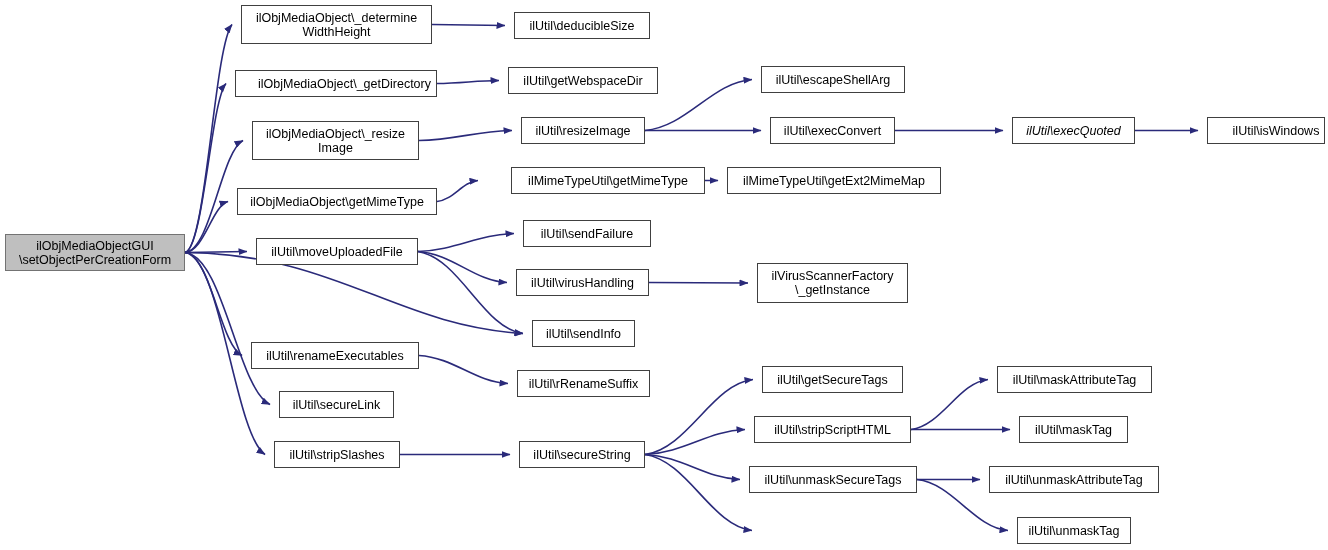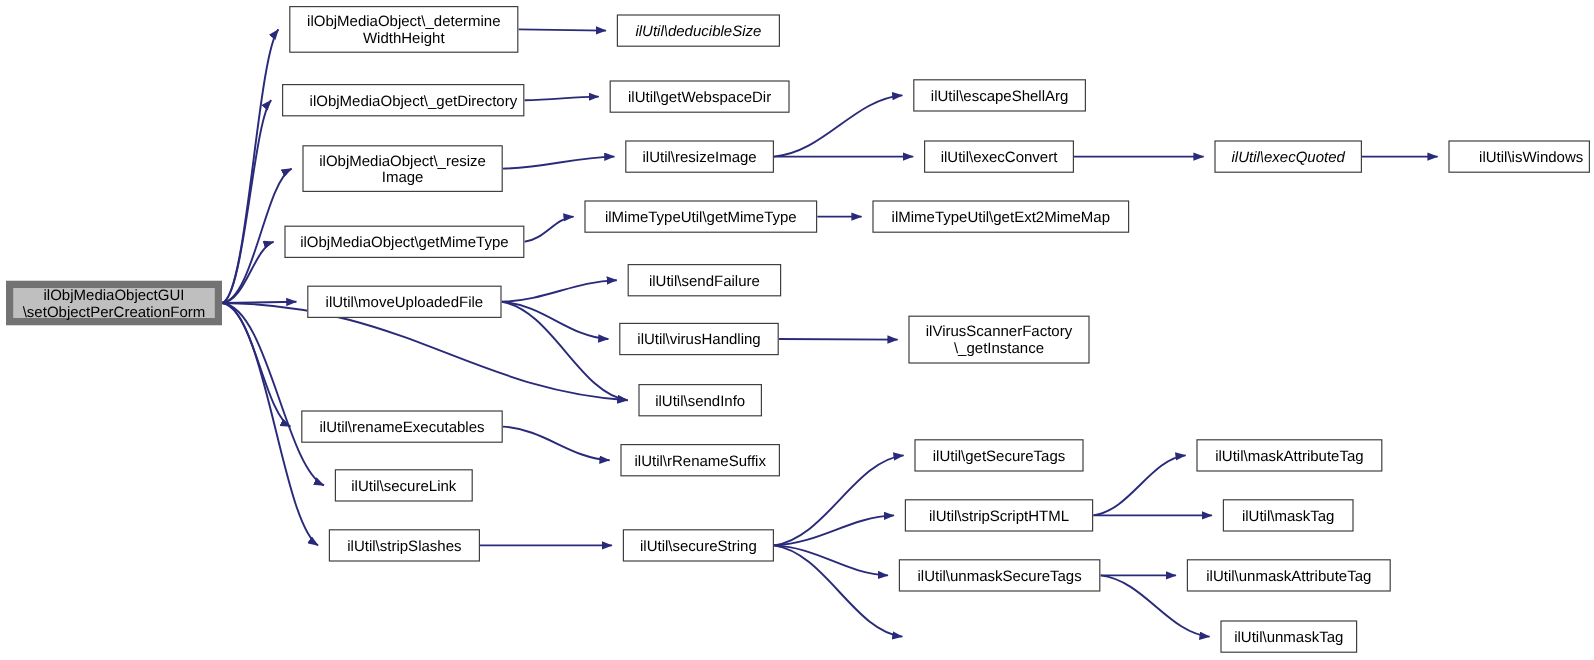--- a/index.html
+++ b/index.html
@@ -22,21 +22,21 @@
     justify-content:center;
     text-align:center;
     font-size:12.5px;
     line-height:14px;
     white-space:pre-line;
     letter-spacing:0px;
     z-index:2;
   }
   .node.root{
     background:#bfbfbf;
-    border:6px solid #737373;
+    border:1px solid #737373;
   }
   .node span{display:block;padding:0 4px;}
 </style>
 </head>
 <body>
 
 <div id="canvas">
   <svg id="edges" xmlns="http://www.w3.org/2000/svg">
     <defs>
       <marker id="arrow" markerWidth="9" markerHeight="7" refX="8.5" refY="3.5" orient="auto" markerUnits="userSpaceOnUse">
@@ -84,24 +84,24 @@
       <div class="node" style="left: 241px; top: 5px; width: 191px; height: 39px;"><span>ilObjMediaObject\_determine
 WidthHeight</span></div>
       <div class="node" style="left: 235px; top: 70px; width: 202px; height: 27px; padding-left: 17px;"><span>ilObjMediaObject\_getDirectory</span></div>
       <div class="node" style="left: 252px; top: 121px; width: 167px; height: 39px;"><span>ilObjMediaObject\_resize
 Image</span></div>
       <div class="node" style="left: 237px; top: 188px; width: 200px; height: 27px;"><span>ilObjMediaObject\getMimeType</span></div>
       <div class="node" style="left: 256px; top: 238px; width: 162px; height: 27px;"><span>ilUtil\moveUploadedFile</span></div>
       <div class="node" style="left: 251px; top: 342px; width: 168px; height: 27px;"><span>ilUtil\renameExecutables</span></div>
       <div class="node" style="left: 279px; top: 391px; width: 115px; height: 27px;"><span>ilUtil\secureLink</span></div>
       <div class="node" style="left: 274px; top: 441px; width: 126px; height: 27px;"><span>ilUtil\stripSlashes</span></div>
-      <div class="node" style="left: 514px; top: 12px; width: 136px; height: 27px; font-style: italic;"><span>ilUtil\deducibleSize</span></div>
+      <div class="node" style="left: 514px; top: 12px; width: 136px; height: 27px;"><span>ilUtil\deducibleSize</span></div>
       <div class="node" style="left: 508px; top: 67px; width: 150px; height: 27px;"><span>ilUtil\getWebspaceDir</span></div>
       <div class="node" style="left: 521px; top: 117px; width: 124px; height: 27px;"><span>ilUtil\resizeImage</span></div>
-      <div class="node" style="left: 487px; top: 167px; width: 194px; height: 27px;"><span>ilMimeTypeUtil\getMimeType</span></div>
+      <div class="node" style="left: 511px; top: 167px; width: 194px; height: 27px;"><span>ilMimeTypeUtil\getMimeType</span></div>
       <div class="node" style="left: 523px; top: 220px; width: 128px; height: 27px;"><span>ilUtil\sendFailure</span></div>
       <div class="node" style="left: 516px; top: 269px; width: 133px; height: 27px;"><span>ilUtil\virusHandling</span></div>
       <div class="node" style="left: 532px; top: 320px; width: 103px; height: 27px;"><span>ilUtil\sendInfo</span></div>
       <div class="node" style="left: 517px; top: 370px; width: 133px; height: 27px;"><span>ilUtil\rRenameSuffix</span></div>
       <div class="node" style="left: 519px; top: 441px; width: 126px; height: 27px;"><span>ilUtil\secureString</span></div>
       <div class="node" style="left: 727px; top: 167px; width: 214px; height: 27px;"><span>ilMimeTypeUtil\getExt2MimeMap</span></div>
       <div class="node" style="left: 761px; top: 66px; width: 144px; height: 27px;"><span>ilUtil\escapeShellArg</span></div>
       <div class="node" style="left: 770px; top: 117px; width: 125px; height: 27px;"><span>ilUtil\execConvert</span></div>
       <div class="node" style="left: 757px; top: 263px; width: 151px; height: 40px;"><span>ilVirusScannerFactory
 \_getInstance</span></div>

